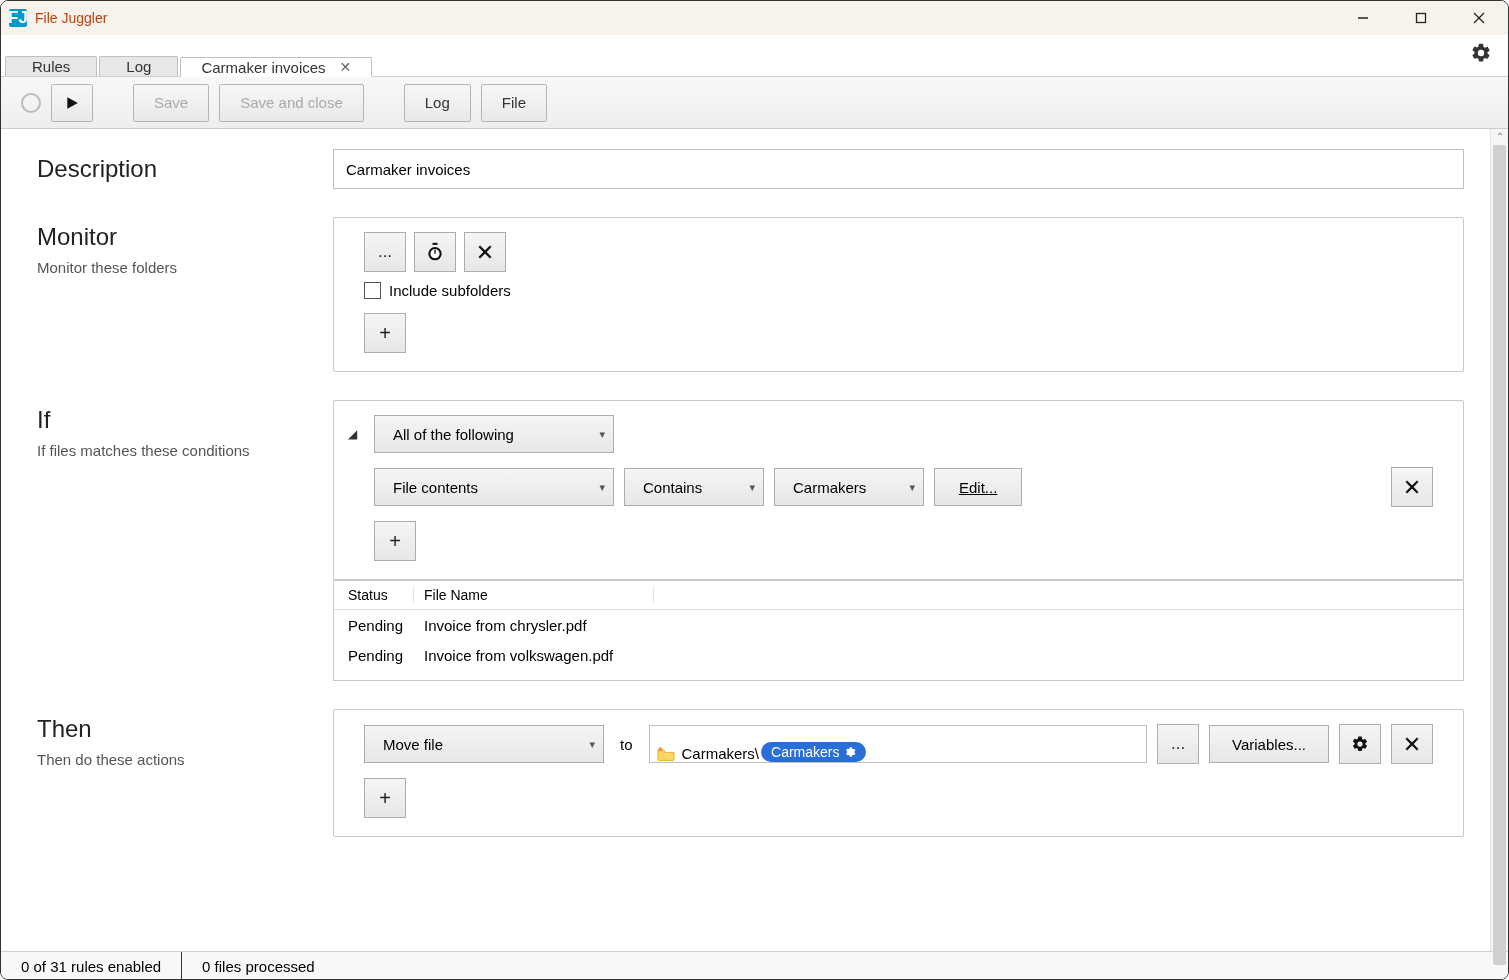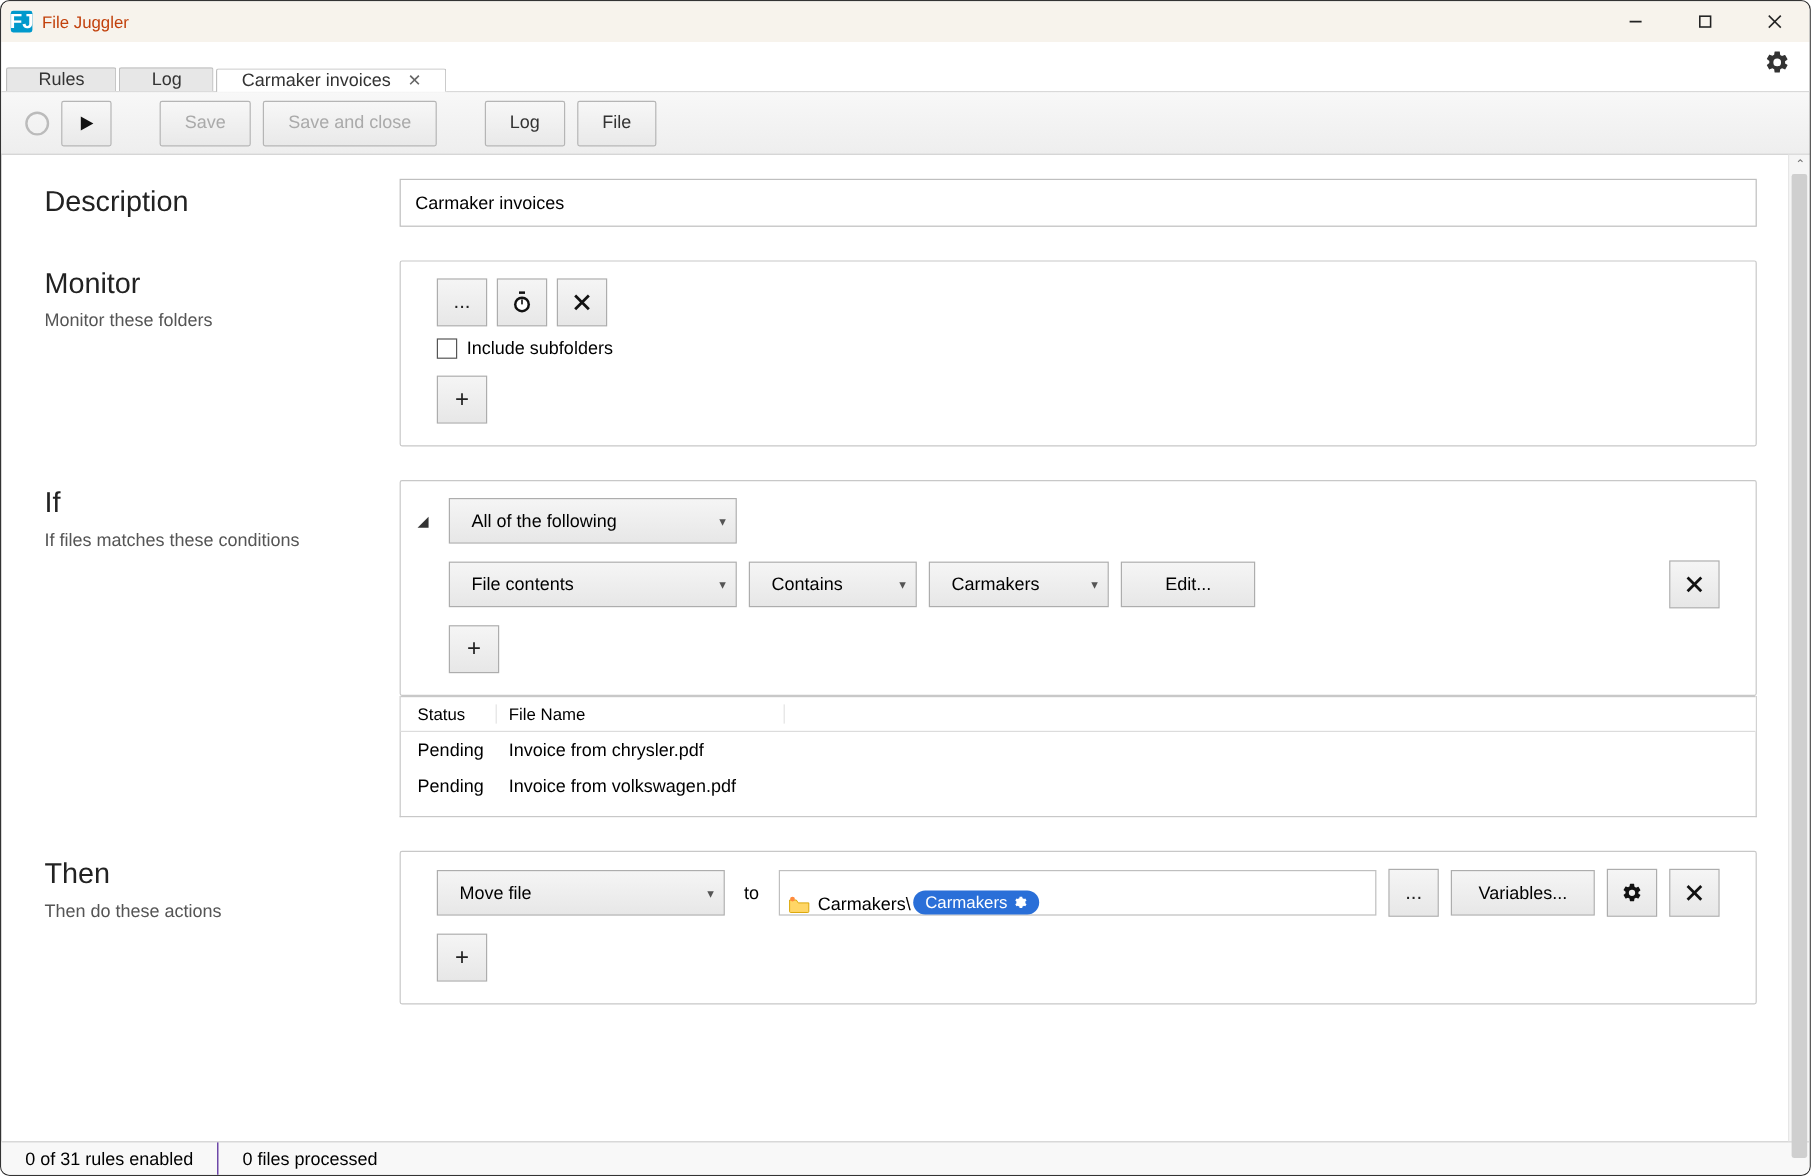--- a/index.html
+++ b/index.html
@@ -202,21 +202,21 @@
               <span class="chev">▾</span>
             </div>
             <div class="select-like" style="width:140px;">
               <span>Contains</span>
               <span class="chev">▾</span>
             </div>
             <div class="select-like" style="width:150px;">
               <span>Carmakers</span>
               <span class="chev">▾</span>
             </div>
-            <div class="vars-btn" style="padding:0 36px;">Edit...</div>
+            <div class="vars-btn" style="padding:0 24px;text-decoration:underline;">Edit...</div>
             <div class="grow-spacer"></div>
             <div class="sq-btn">
               <svg width="16" height="16" viewBox="0 0 14 14">
                   <line x1="2" y1="2" x2="12" y2="12" stroke="#111" stroke-width="2"></line>
                   <line x1="12" y1="2" x2="2" y2="12" stroke="#111" stroke-width="2"></line>
                 </svg>
             </div>
           </div>
           <div class="add-sq add-inner">+</div>
         </div>

